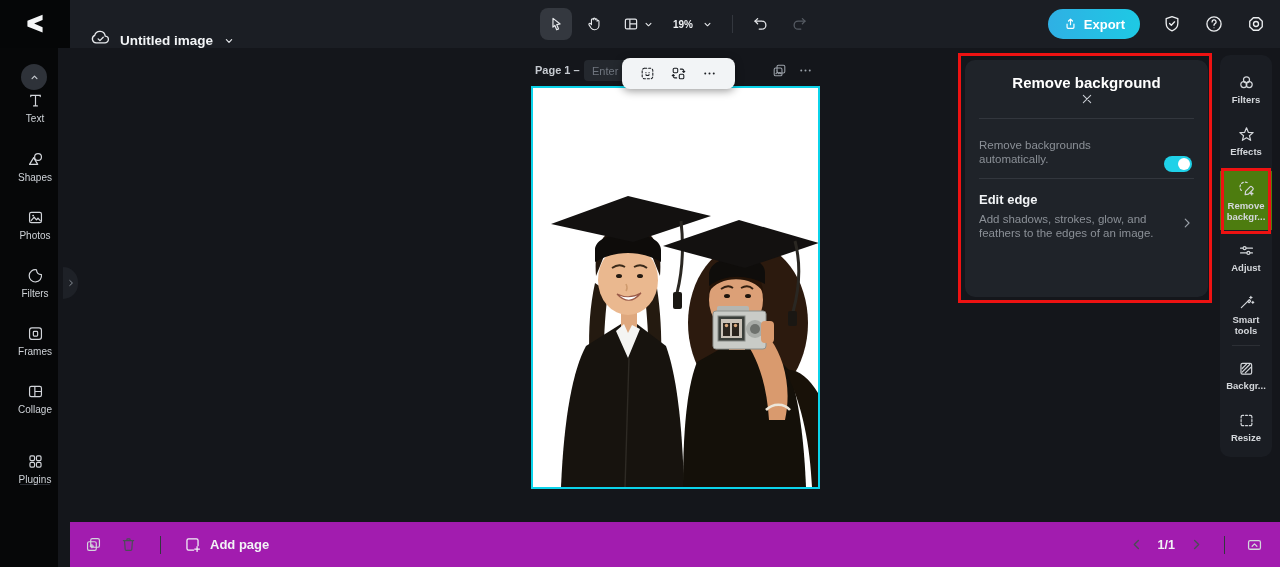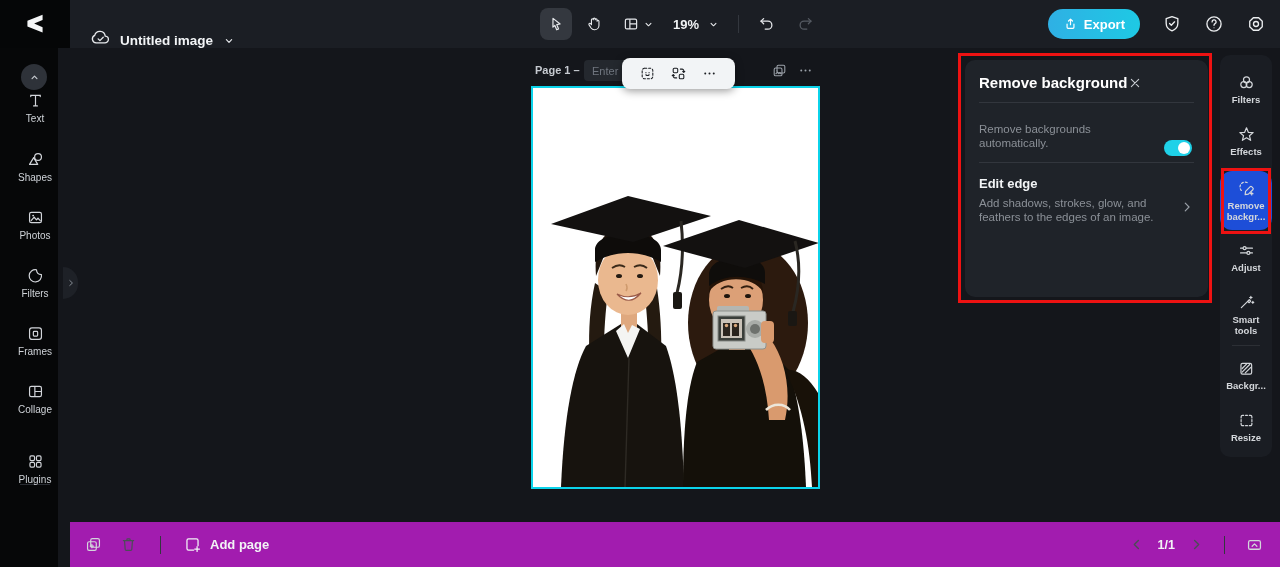--- a/index.html
+++ b/index.html
@@ -9,21 +9,21 @@
 
   
   #topbar { position:absolute; left:0; top:0; width:1280px; height:48px; background:#1b1e24; z-index:30; }
   #logo-block { position:absolute; left:0; top:0; width:70px; height:48px; background:#050607; display:flex; align-items:center; justify-content:center; cursor:pointer; }
   #doc-group { position:absolute; left:90px; top:0; height:48px; display:flex; align-items:flex-end; gap:9px; }
   #doc-title { font-size:13.5px; font-weight:700; color:#f2f4f6; }
   #tools-group { position:absolute; left:540px; top:0; height:48px; display:flex; align-items:center; gap:6px; }
   .tool-btn { width:32px; height:32px; border-radius:8px; display:flex; align-items:center; justify-content:center; color:#e6e8eb; cursor:pointer; }
   .tool-btn.active { background:#34383f; }
   .tool-combo { display:flex; align-items:center; gap:2px; padding:0 6px; height:32px; border-radius:8px; color:#e6e8eb; cursor:pointer; }
-  #zoom-value { font-size:13px; font-weight:700; color:#f0f2f4; }
+  #zoom-value { font-size:10px; font-weight:700; color:#f0f2f4; }
   .vsep { width:1px; height:18px; background:#33373e; margin:0 6px; }
   .dim { color:#565b63; }
   #right-group { position:absolute; right:14px; top:0; height:48px; display:flex; align-items:center; gap:22px; }
   #export-btn { display:flex; align-items:center; gap:6px; height:30px; padding:0 15px; border-radius:15px;
     background:linear-gradient(90deg,#2fb0e4,var(--accent-cyan,#1ec9e4)); color:#fff; font-size:13px; font-weight:700; cursor:pointer; }
   .top-icon { color:#eceef0; cursor:pointer; }
 
   
   #left-sidebar { position:absolute; left:0; top:48px; width:58px; height:519px; background:#060708; z-index:20; }
   .side-item { position:absolute; left:0; width:70px; display:flex; flex-direction:column; align-items:center; gap:3px; color:#d2d5da; cursor:pointer; }
@@ -40,41 +40,41 @@
   #float-toolbar { position:absolute; left:622px; top:58px; width:113px; height:31px; background:#f2f4f6; border-radius:8px;
     box-shadow:0 2px 8px rgba(0,0,0,.4); display:flex; align-items:center; justify-content:center; gap:14px; color:#1a1d22; z-index:6; }
   .ft-icon { cursor:pointer; }
   #canvas-copy-icon { position:absolute; left:771px; top:62px; color:#9ba1a9; cursor:pointer; z-index:5; }
   #canvas-more-icon { position:absolute; left:797px; top:62px; color:#9ba1a9; cursor:pointer; z-index:5; }
   #canvas { position:absolute; left:531px; top:86px; width:289px; height:403px; background:#ffffff;
     border:2px solid var(--canvas-border,#0bd3ea); z-index:4; cursor:pointer; }
 
   
   #rb-panel { position:absolute; left:965px; top:60px; width:243px; height:237px; background:#1f2329; border-radius:10px; z-index:10; padding:14px 12px 12px 12px; }
-  #rb-head { display:flex; align-items:center; padding:0 2px; }
+  #rb-head { display:flex; align-items:center; justify-content:space-between; padding:0 2px;flex-direction:column; }
   #rb-title { font-size:15px; font-weight:700; color:#ffffff; }
   #rb-close { color:#c9cdd3; cursor:pointer; }
   .rb-divider { height:1px; background:#32363d; margin:11px 2px 0 2px; }
   #rb-auto-row { position:relative; margin-top:13px; padding:0 2px; }
   #rb-auto-title { font-size:13px; font-weight:700; color:#f2f4f6; }
   #rb-auto-desc { margin-top:19px; width:150px; font-size:11.5px; line-height:1.25; color:#8b9097; }
   #rb-toggle { position:absolute; right:4px; top:18px; width:28px; height:16px; border-radius:8px; background:var(--toggle-on,#1fd1e8); cursor:pointer; }
   #rb-toggle .knob { position:absolute; right:2px; top:2px; width:12px; height:12px; border-radius:50%; background:#fff; }
   #rb-customize { margin-top:12px; height:34px; border-radius:8px; background:#34383f; display:flex; align-items:center; justify-content:center;
     font-size:13px; font-weight:700; color:#f2f4f6; cursor:pointer; }
   #rb-edge { position:relative; margin-top:13px; padding:0 2px; cursor:pointer; }
   #rb-edge-title { font-size:13px; font-weight:700; color:#f2f4f6; }
   #rb-edge-desc { margin-top:5px; width:192px; font-size:11.5px; line-height:1.25; color:#8b9097; }
   #rb-edge-chevron { position:absolute; right:2px; top:24px; color:#9aa0a8; }
 
   
   #right-col { position:absolute; left:1220px; top:55px; width:52px; height:402px; background:#1a1d23; border-radius:10px; z-index:8; }
   .rc-item { position:absolute; left:0; width:52px; display:flex; flex-direction:column; align-items:center; gap:3px; color:#d4d7db; cursor:pointer; }
   .rc-item .lbl { font-size:9.5px; font-weight:600; color:#d4d7db; text-align:center; line-height:1.15; width:48px; }
-  .rc-item.selected { background:#1d4ed8; border-radius:12px; padding:8px 0 7px 0; }
+  .rc-item.selected { background:#4d7c0f; border-radius:0; padding:8px 0 7px 0; }
   #rc-divider { position:absolute; left:12px; top:290px; width:28px; height:1px; background:#2c2f35; }
 
   
   .annotation { position:absolute; border:3px solid var(--annotation-red,#ee1212); z-index:40; pointer-events:none; }
   #annot-panel { left:958px; top:53px; width:254px; height:250px; }
   #annot-tool { left:1221px; top:168px; width:50px; height:66px; }
 
   
   #bottombar { position:absolute; left:70px; top:522px; width:1210px; height:45px; background:#a21caf; z-index:15; }
   #bb-left { position:absolute; left:14px; top:0; height:45px; display:flex; align-items:center; gap:16px; }

